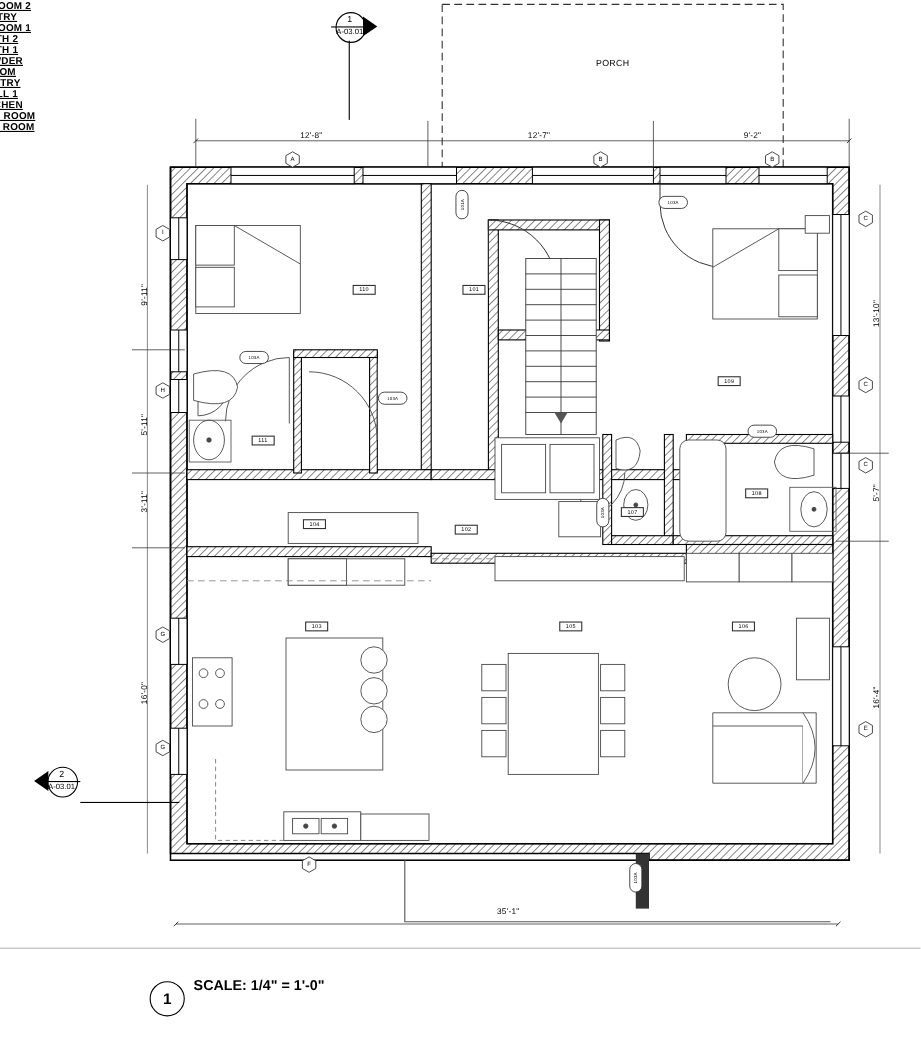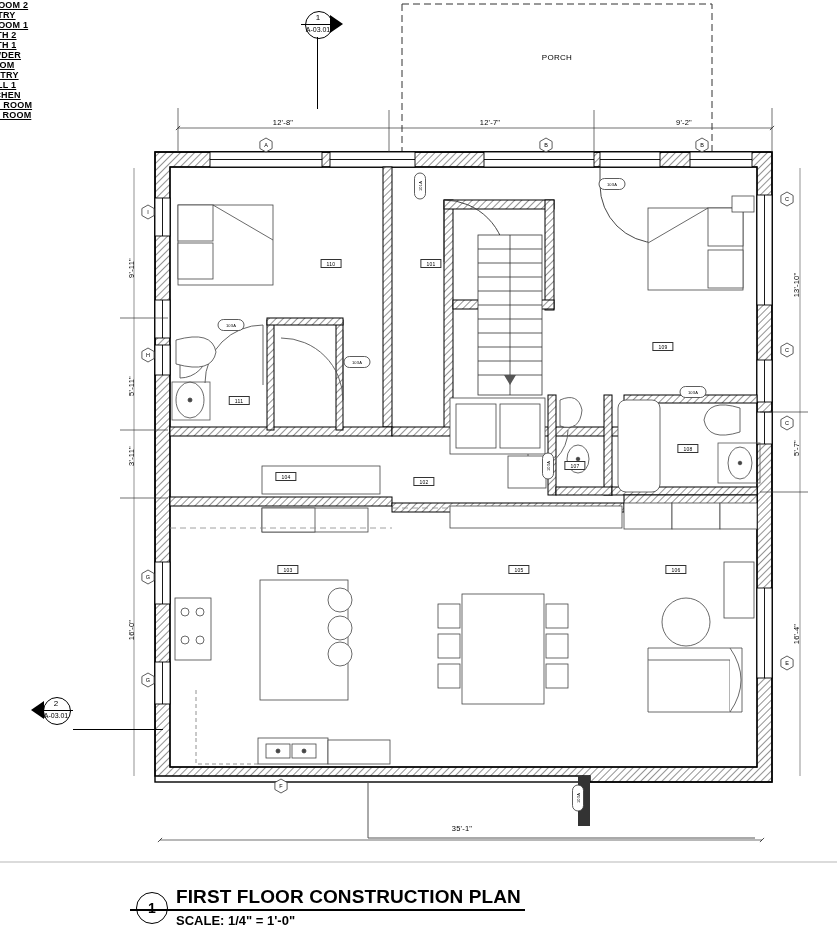--- a/index.html
+++ b/index.html
@@ -361,15 +361,14 @@
       <div class="n">2</div>
       <div class="s">A-03.01</div>
     </div>
     <div style="position: absolute; width: 0px; height: 0px; border-top: 9px solid transparent; border-bottom: 9px solid transparent; border-right: 13px solid rgb(0, 0, 0); left: 31px; top: 701px;"></div>
     <div style="position: absolute; left: 317px; top: 37px; width: 1px; height: 72px; background: rgb(0, 0, 0);"></div>
     <div style="position: absolute; left: 73px; top: 729px; width: 90px; height: 1px; background: rgb(0, 0, 0);"></div>
   </div>
 
 <div id="title-wrap">
   <div id="title-num">1</div>
-  <div id="title-main">FIRST FLOOR CONSTRUCTION PLAN</div>
   <div id="title-scale">SCALE:  1/4" = 1'-0"</div>
 </div>
 
 </body></html>

